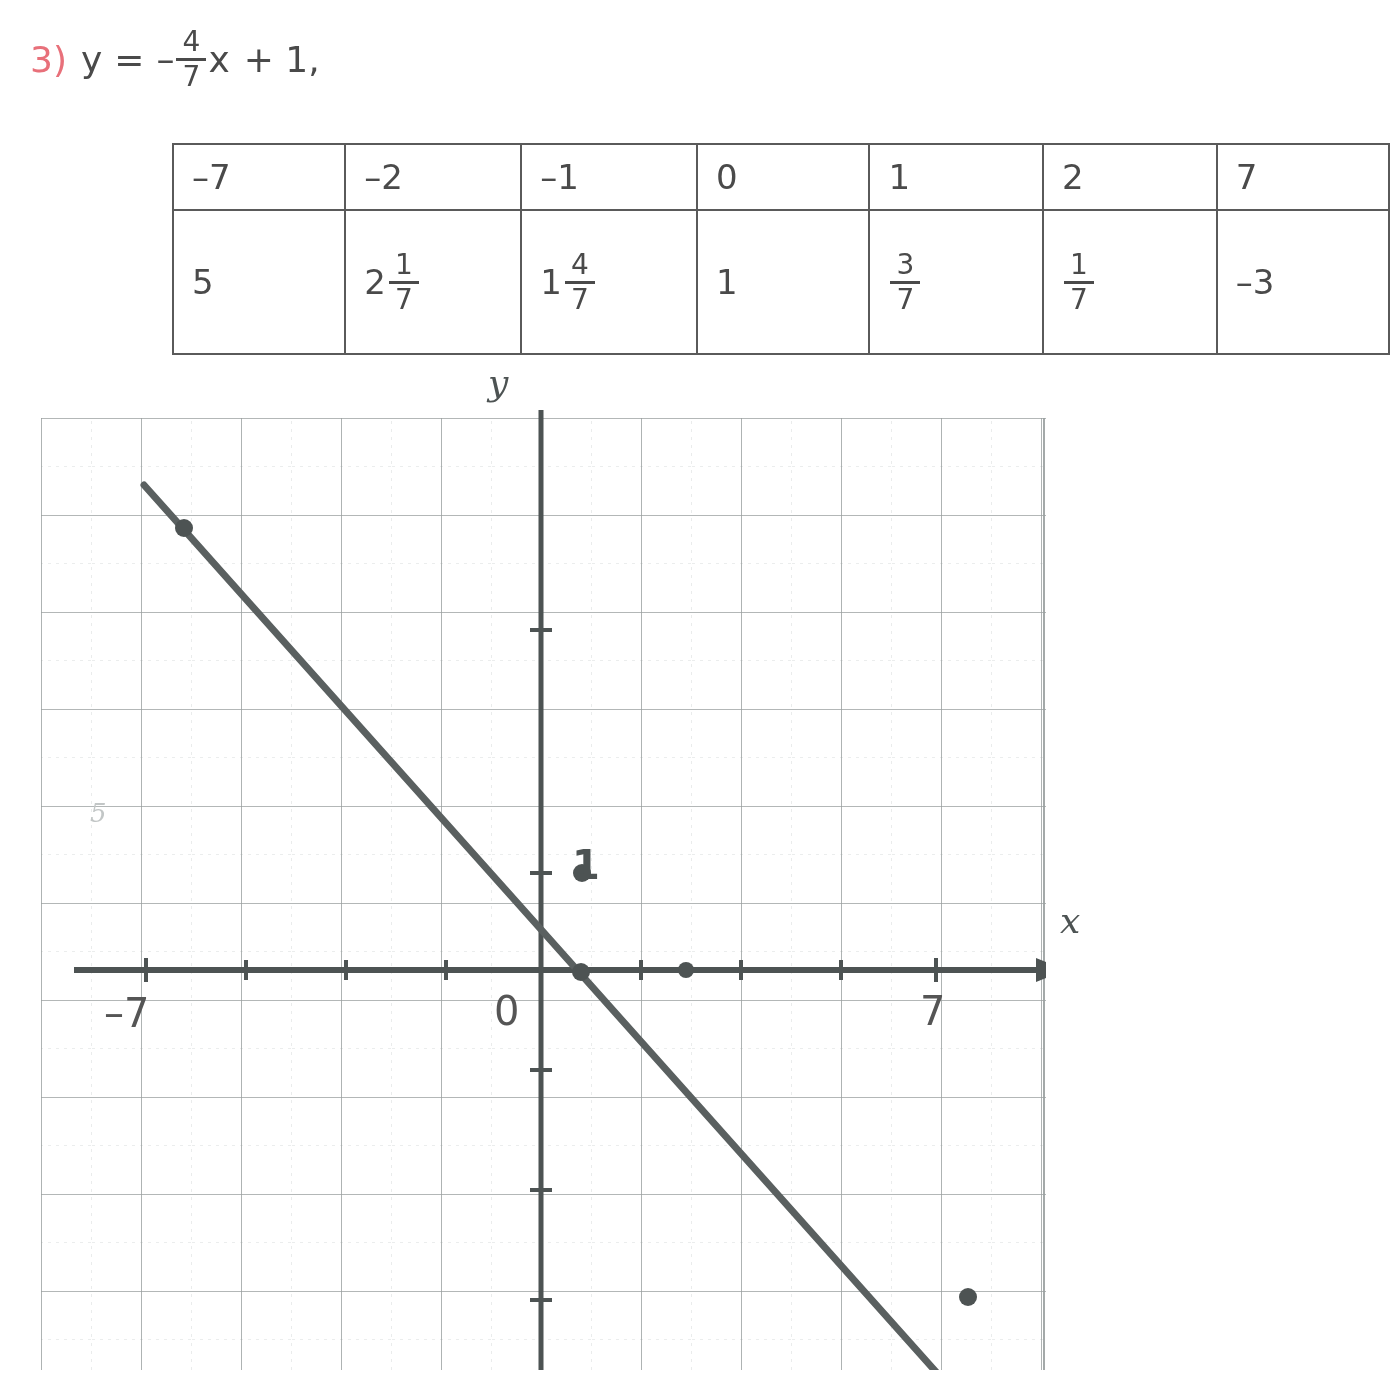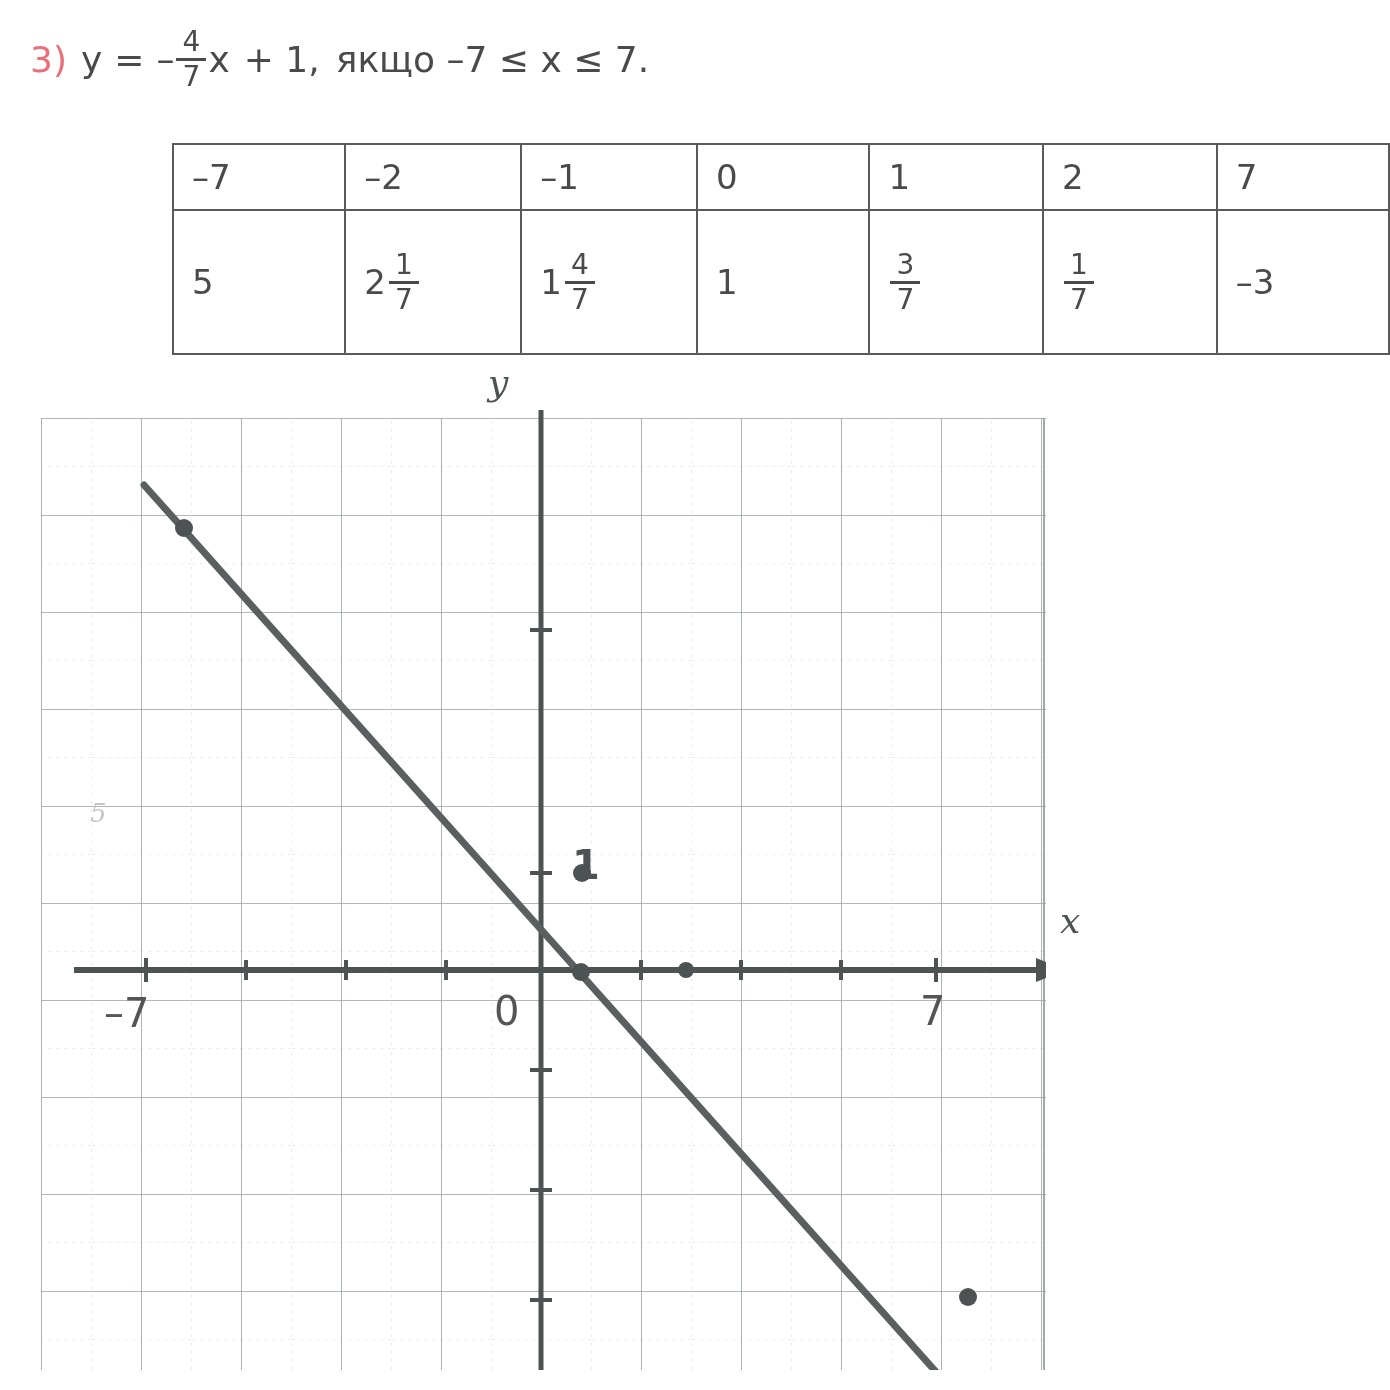--- a/index.html
+++ b/index.html
@@ -66,21 +66,20 @@
     <span>y</span>
     <span style="margin:0 12px">=</span>
     <span>–</span>
     <span class="frac">
       <span class="top">4</span>
       <span class="bar"></span>
       <span class="bot">7</span>
     </span>
     <span>x</span>
     <span style="margin-left:14px">+ 1,</span>
-    <span style="margin-left:16px">якщо –7 ≤ x ≤ 7.</span>
   </span>
 </div>
 
 <table id="value-table">
   <tbody>
       <tr class="r1">
     <td>
           <div class="cellbox">
             <span>–7</span>
           </div>

